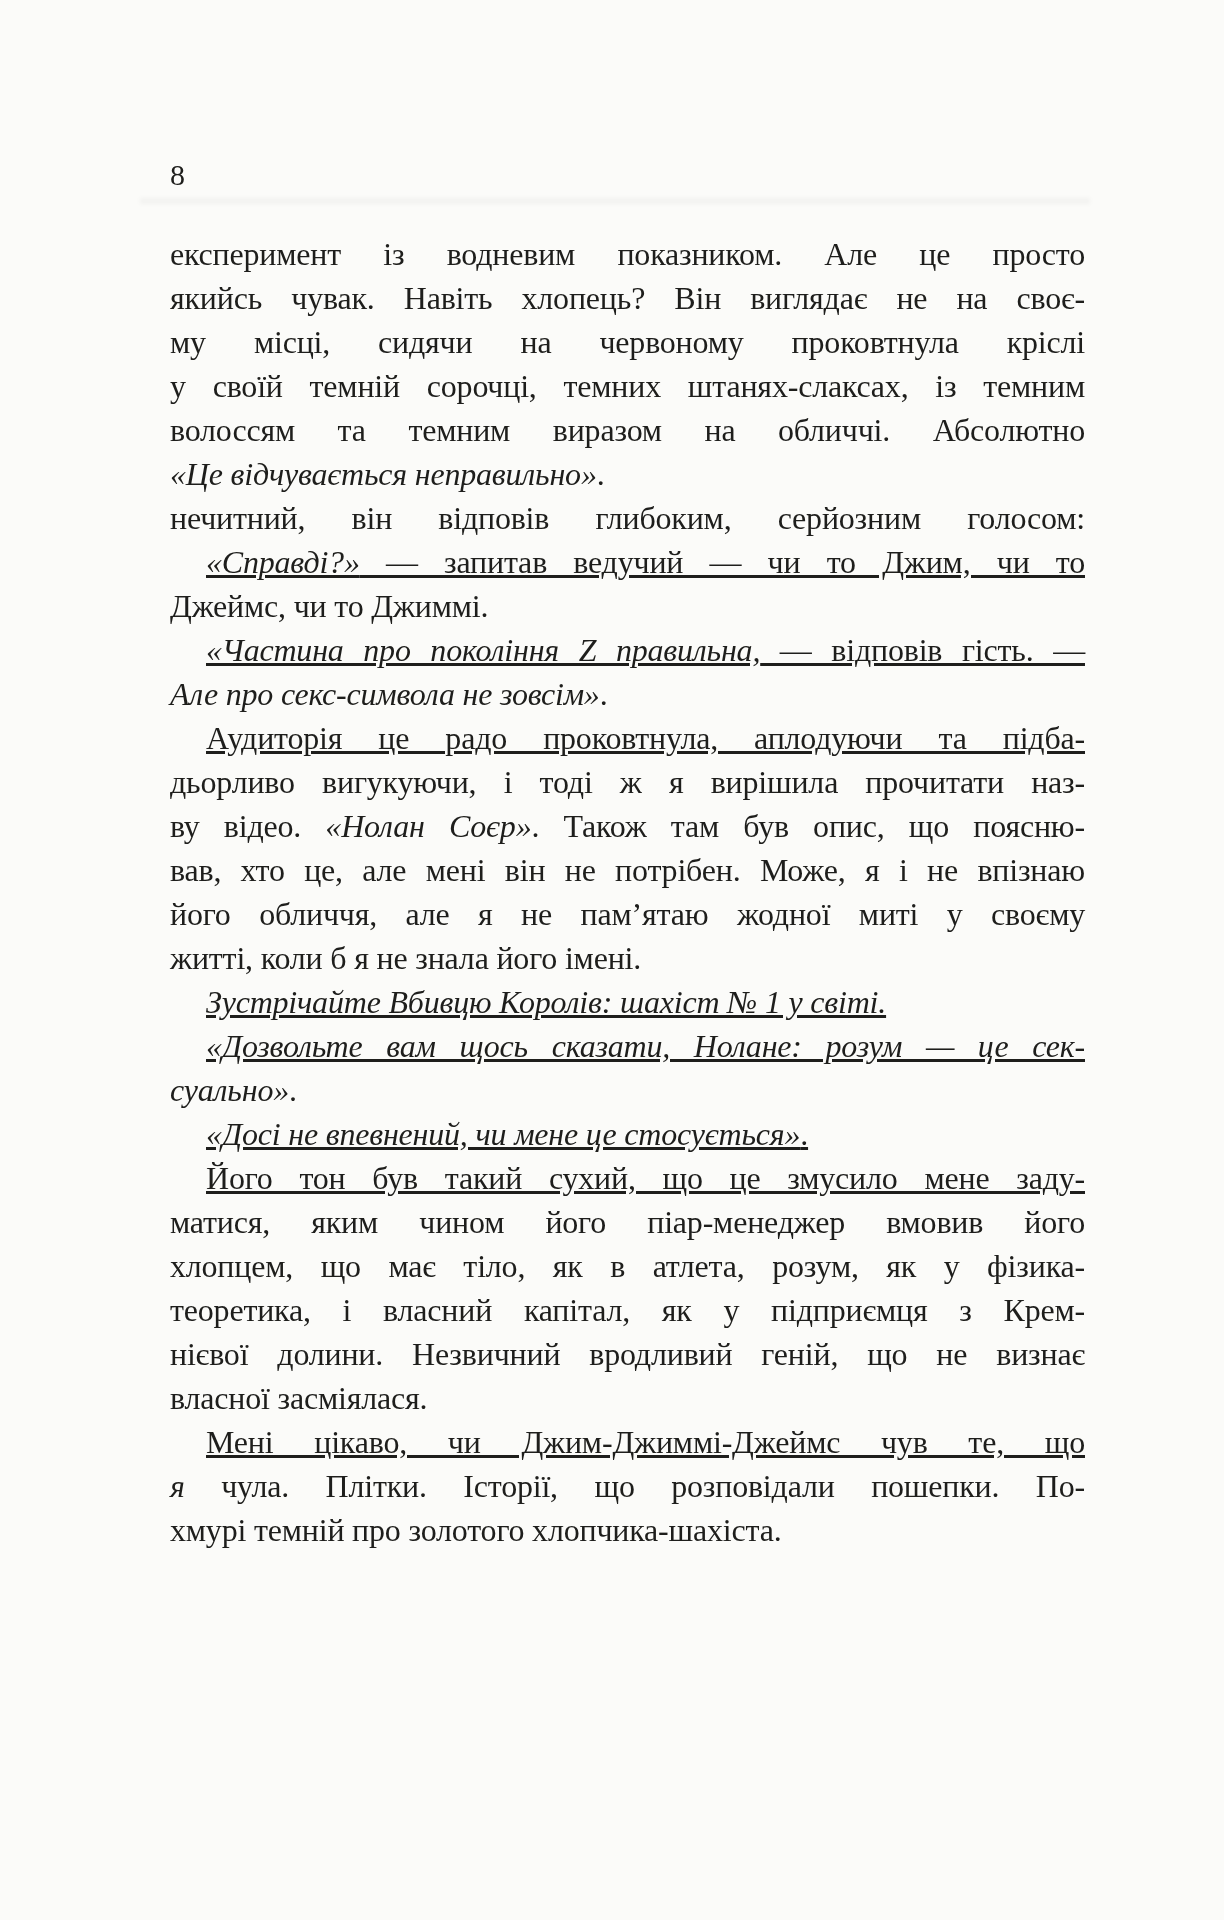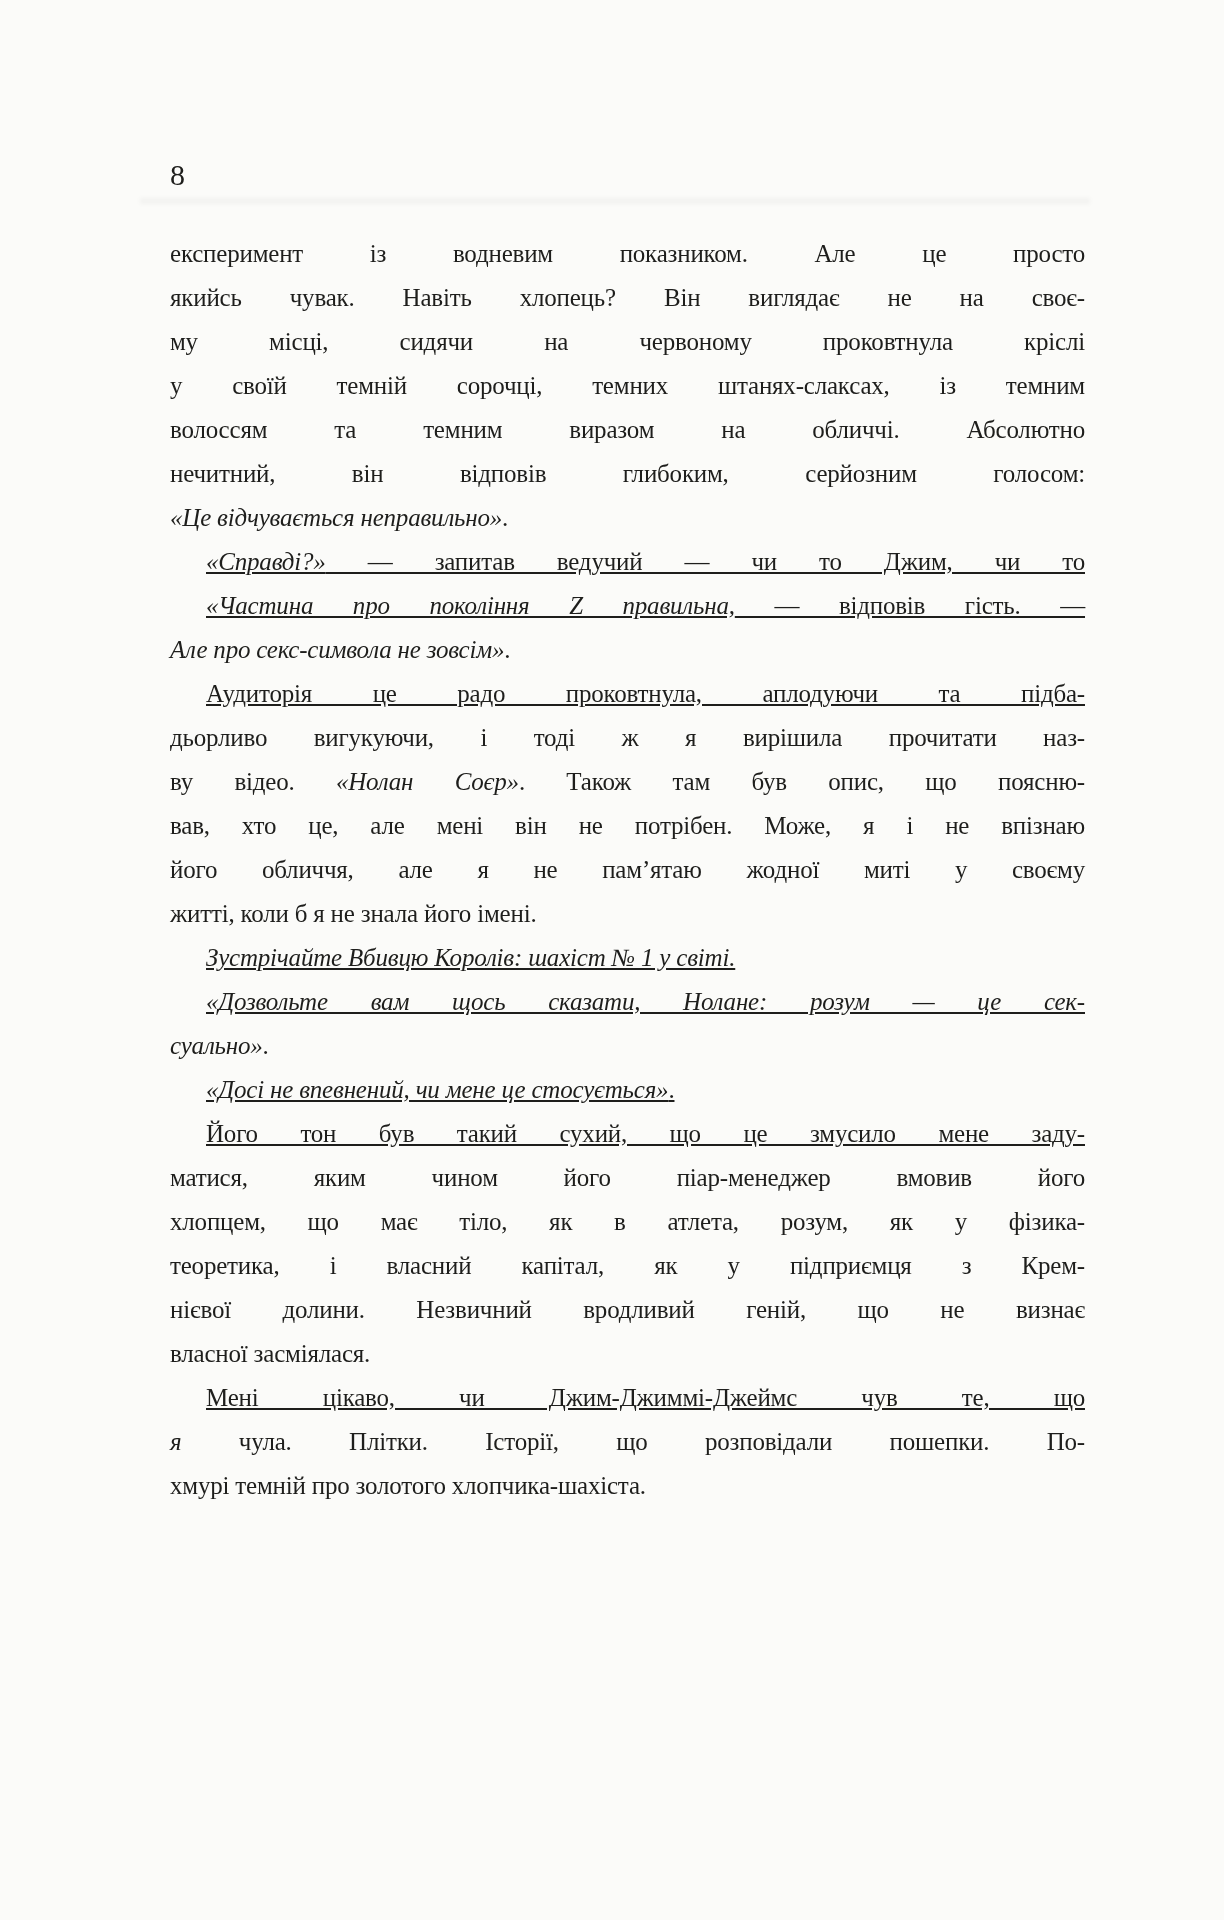--- a/index.html
+++ b/index.html
@@ -32,21 +32,21 @@
     left: 170px;
     top: 158px;
     font-size: 30px;
     line-height: 34px;
   }
   .text-block {
     position: absolute;
     left: 170px;
     top: 232px;
     width: 915px;
-    font-size: 25px;
+    font-size: 32px;
     line-height: 44px;
     letter-spacing: -0.2px;
   }
   .line {
     text-align: justify;
     text-align-last: justify;
     white-space: normal;
   }
   .line.end {
     text-align-last: left;
@@ -64,23 +64,24 @@
 
 <div class="page">
   <div class="scan-band"></div>
   <div class="page-number">8</div>
   <div class="text-block">
       <div class="line"><span>експеримент із водневим показником. Але це просто</span></div>
       <div class="line"><span>якийсь чувак. Навіть хлопець? Він виглядає не на своє-</span></div>
       <div class="line"><span>му місці, сидячи на червоному проковтнула кріслі</span></div>
       <div class="line"><span>у своїй темній сорочці, темних штанях-слаксах, із темним</span></div>
       <div class="line"><span>волоссям та темним виразом на обличчі. Абсолютно</span></div>
+      <div class="line end"><span class="it">«Це відчувається неправильно»</span><span>.</span></div>
       <div class="line"><span>нечитний, він відповів глибоким, серйозним голосом:</span></div>
-      <div class="line end"><span class="it">«Це відчувається неправильно»</span><span>.</span></div>
       <div class="line indent"><span class="it">«Справді?»</span><span> — запитав ведучий — чи то Джим, чи то</span></div>
+      <div class="line end"><span>Джеймс, чи то Джиммі.</span></div>
       <div class="line indent"><span class="it">«Частина про покоління Z правильна,</span><span> — відповів гість. —</span></div>
       <div class="line end"><span class="it">Але про секс-символа не зовсім»</span><span>.</span></div>
       <div class="line indent"><span>Аудиторія це радо проковтнула, аплодуючи та підба-</span></div>
       <div class="line"><span>дьорливо вигукуючи, і тоді ж я вирішила прочитати наз-</span></div>
       <div class="line"><span>ву відео. </span><span class="it">«Нолан Соєр»</span><span>. Також там був опис, що поясню-</span></div>
       <div class="line"><span>вав, хто це, але мені він не потрібен. Може, я і не впізнаю</span></div>
       <div class="line"><span>його обличчя, але я не пам’ятаю жодної миті у своєму</span></div>
       <div class="line end"><span>житті, коли б я не знала його імені.</span></div>
       <div class="line indent end"><span class="it">Зустрічайте Вбивцю Королів: шахіст № 1 у світі.</span></div>
       <div class="line indent"><span class="it">«Дозвольте вам щось сказати, Нолане: розум — це сек-</span></div>

